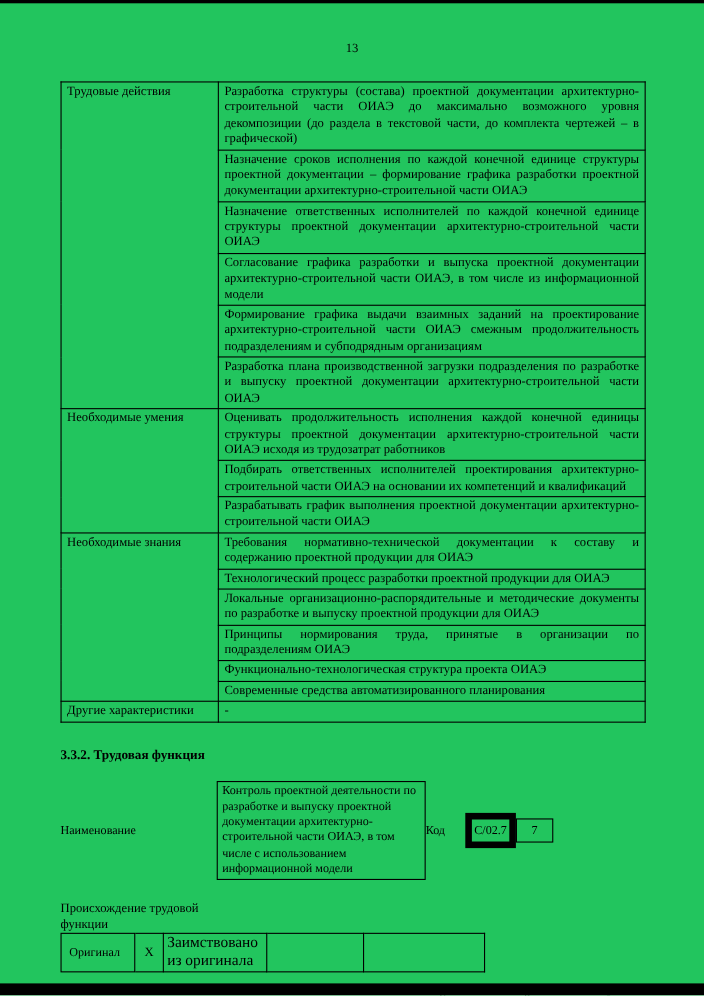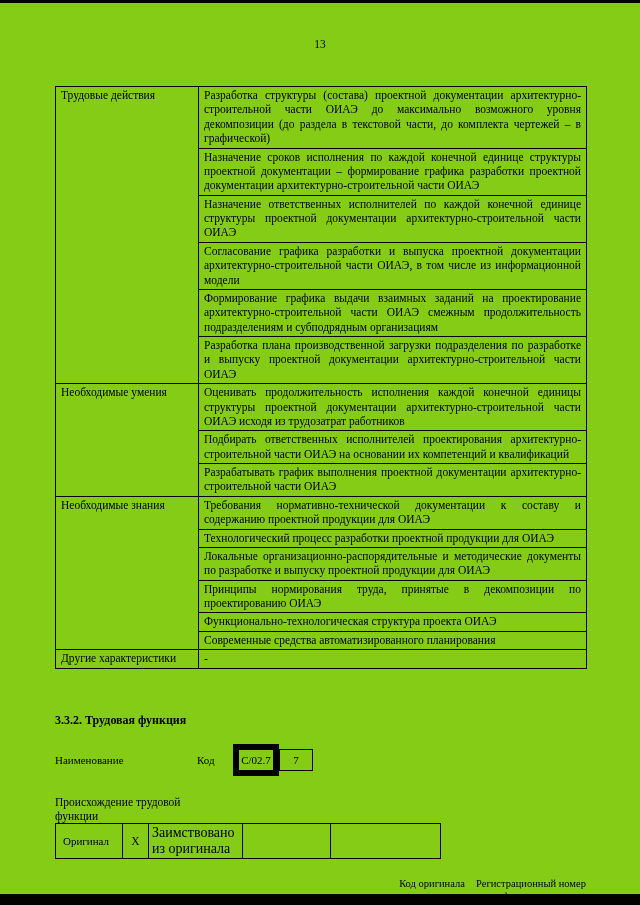--- a/index.html
+++ b/index.html
@@ -1,49 +1,49 @@
 <!DOCTYPE html>
 <html><head>
 <meta charset="utf-8">
 <style>
   * { margin:0; padding:0; box-sizing:border-box; }
   html,body { background:#e8e8e8; }
   .page {
     position:relative;
     width:640px; height:905px;
-    background:#84cc16;
+    background:#22c55e;
     font-family:"Liberation Serif", serif;
     color:#000;
     overflow:hidden;
     margin:0 auto;
   }
   .scan-top-line { position:absolute; top:0; left:0; width:640px; height:3px; background:#000; }
   .scan-bottom-bar { position:absolute; bottom:0; left:0; width:640px; height:11px; background:#000; }
 
   .page-number { text-align:center; padding-top:38px; font-size:11.5px; }
 
   .content { padding:0 53px 0 55px; }
 
   table.main-table {
     border-collapse:collapse;
     width:100%;
-    margin-top:36px;
+    margin-top:24px;
     font-size:11.5px;
   }
   table.main-table td {
     border:1px solid #000;
     vertical-align:top;
     padding:1px 5px 2px 5px;
     line-height:1.25;
   }
   td.rowlabel { width:143px; text-align:left; }
   td.item { text-align:justify; }
 
   .section-heading {
-    margin-top:44px;
+    margin-top:22px;
     font-size:12px;
     font-weight:bold;
   }
 
   .tf-row {
     margin-top:16px;
     display:flex;
     align-items:center;
     font-size:11px;
   }
@@ -150,40 +150,41 @@
           <td class="rowlabel" rowspan="6">Необходимые знания</td>
           <td class="item">Требования нормативно-технической документации к составу и содержанию проектной продукции для ОИАЭ</td>
         </tr>
         <tr>
             <td class="item">Технологический процесс разработки проектной продукции для ОИАЭ</td>
           </tr>
         <tr>
             <td class="item">Локальные организационно-распорядительные и методические документы по разработке и выпуску проектной продукции для ОИАЭ</td>
           </tr>
         <tr>
-            <td class="item">Принципы нормирования труда, принятые в декомпозиции по проектированию ОИАЭ</td>
+            <td class="item">Принципы нормирования труда, принятые в организации по подразделениям ОИАЭ</td>
           </tr>
         <tr>
             <td class="item">Функционально-технологическая структура проекта ОИАЭ</td>
           </tr>
         <tr>
             <td class="item">Современные средства автоматизированного планирования</td>
           </tr>
 
         <tr>
           <td class="rowlabel">Другие характеристики</td>
           <td class="item">-</td>
         </tr>
       </tbody>
     </table>
 
     <div class="section-heading">3.3.2. Трудовая функция</div>
 
     <div class="tf-row">
       <div class="tf-label">Наименование</div>
+      <div class="tf-name-box">Контроль проектной деятельности по разработке и выпуску проектной документации архитектурно-строительной части ОИАЭ, в том числе с использованием информационной модели</div>
       <div class="tf-code-label">Код</div>
       <div class="tf-code-box">С/02.7</div>
       <div class="tf-level-box">7</div>
     </div>
 
     <div class="origin-row">
       <div class="origin-label">Происхождение трудовой функции</div>
       <div class="origin-cells">
         <div class="cell cell-original">Оригинал</div>
         <div class="cell cell-mark">X</div>

